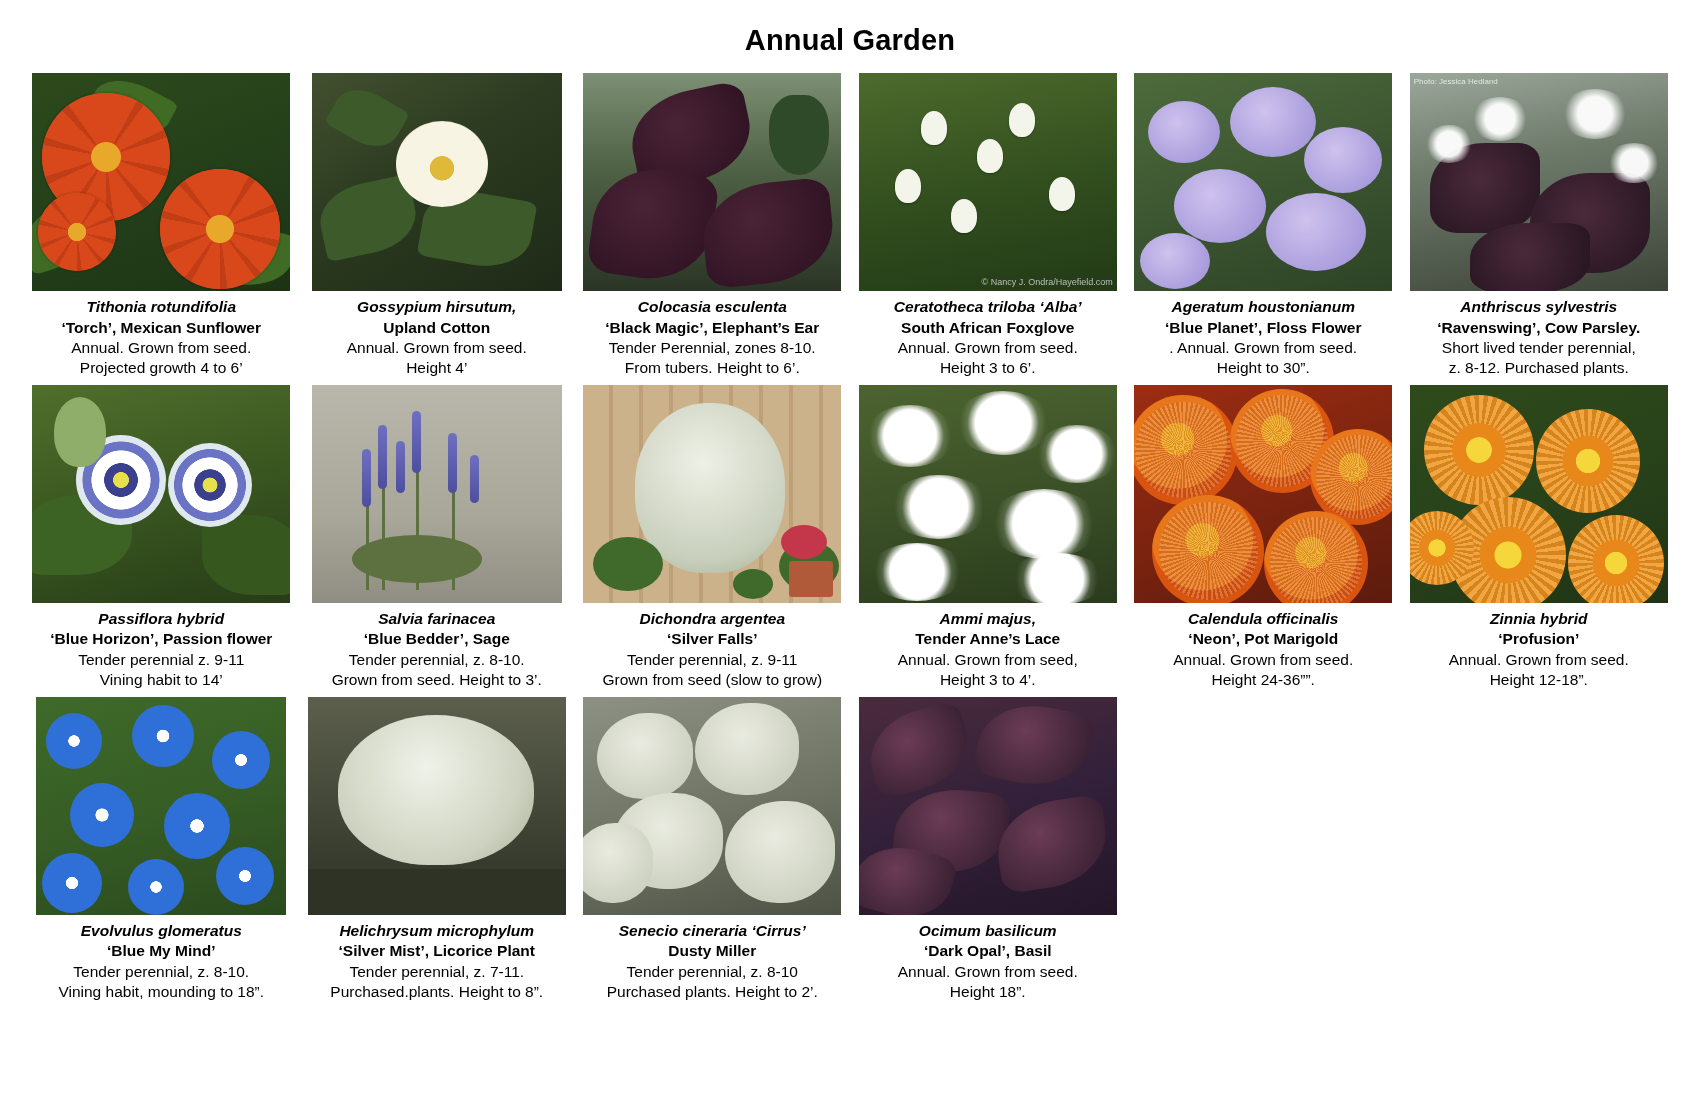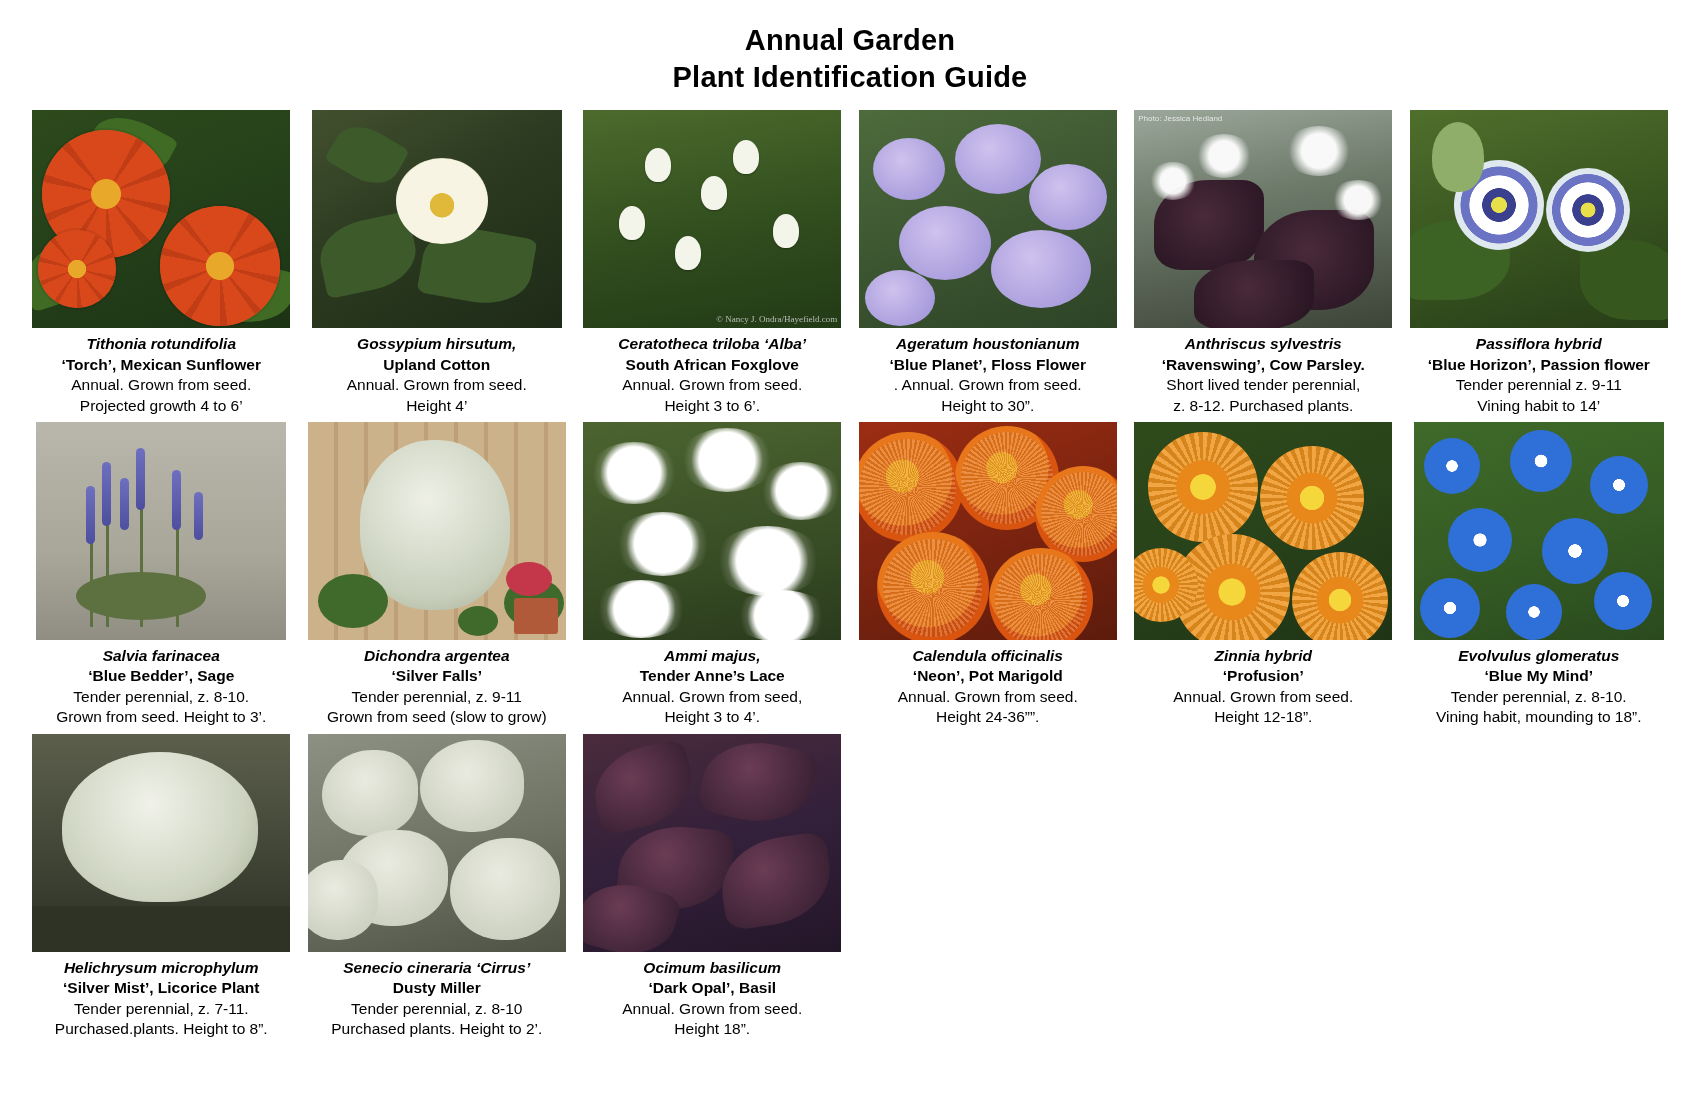--- a/index.html
+++ b/index.html
@@ -87,21 +87,21 @@
   .p2 { background: linear-gradient(150deg,#43502f 0%,#2b3a20 45%,#1e2a17 100%); }
   .p2 .lf { position:absolute; background:#3d5a2a; border-radius:50% 10% 50% 10%; }
   .p2 .bloom { position:absolute; width:92px; height:86px; border-radius:50%;
      background: radial-gradient(circle at 50% 55%, #e0b93a 0 18%, #f7f4e4 19% 70%, #ece7cf 71% 100%); }
 
   
   .p3 { background: linear-gradient(180deg,#7d8f74 0%,#4e6144 45%,#2b3526 100%); }
   .p3 .dleaf { position:absolute; background: radial-gradient(circle at 40% 35%, #4a2336, #2a1020); border-radius: 55% 20% 55% 20%; }
 
   
-  .p4 { background: linear-gradient(170deg,#4c6b2c 0%,#33501f 50%,#223a16 100%); font-family: Liberation Serif, serif; }
+  .p4 { background: linear-gradient(170deg,#4c6b2c 0%,#33501f 50%,#223a16 100%); }
   .p4 .bell { position:absolute; width:26px; height:34px; background:#f3f4ea; border-radius:50% 50% 45% 45%; box-shadow: 0 1px 2px rgba(0,0,0,.3); }
   .p4 .credit { position:absolute; right:4px; bottom:4px; color:#dcdcdc; font-size:9px; opacity:.8; }
 
   
   .p5 { background: linear-gradient(160deg,#4d6b3c 0%,#3b5430 55%,#2d4326 100%); }
   .p5 .puff { position:absolute; border-radius:50%; background: radial-gradient(circle at 40% 35%, #cfc2ee, #9b8fd6); filter: blur(.4px); }
 
   
   .p6 { background: linear-gradient(170deg,#9aa79a 0%,#6d7a6a 40%,#3d4438 100%); }
   .p6 .dk { position:absolute; background: radial-gradient(circle at 45% 40%, #4a2a3a, #241320); border-radius:50% 20% 45% 25%; }
@@ -172,21 +172,20 @@
   .p17 .bl2 { position:absolute; border-radius: 60% 20% 60% 20%;
      background: radial-gradient(circle at 40% 35%, #6b3c55, #2e1a2c); }
 </style>
 </head>
 <body>
 
 <div class="page">
 
   <div class="title">
     <span>Annual Garden</span>
-    <span class="line2">Plant Identification Guide</span>
   </div>
 
   <div class="grid">
 
     <div class="cell">
       <div class="photo">
         <div class="ph-base p1">
           <div class="leaf" style="left:-10px;top:130px;width:90px;height:60px;transform:rotate(-18deg)"></div>
           <div class="leaf" style="left:150px;top:150px;width:110px;height:62px;transform:rotate(14deg)"></div>
           <div class="leaf" style="left:60px;top:10px;width:80px;height:48px;transform:rotate(28deg)"></div>
@@ -213,20 +212,36 @@
         </div>
       </div>
       <div class="caption">
         <span class="cap-line sci">Gossypium hirsutum,</span>
         <span class="cap-line common">Upland Cotton</span>
         <span class="cap-line det">Annual. Grown from seed.</span>
         <span class="cap-line det">Height  4’</span>
       </div>
     </div>
 
+    <div class="cell">
+      <div class="photo">
+        <div class="ph-base p3">
+          <div class="dleaf" style="left:48px;top:18px;width:120px;height:90px;transform:rotate(-12deg)"></div>
+          <div class="dleaf" style="left:10px;top:96px;width:120px;height:110px;transform:rotate(8deg)"></div>
+          <div class="dleaf" style="left:120px;top:110px;width:130px;height:100px;transform:rotate(-6deg)"></div>
+          <div class="blob" style="left:186px;top:22px;width:60px;height:80px;background:#2f4a28;border-radius:40% 40% 50% 50%"></div>
+        </div>
+      </div>
+      <div class="caption">
+        <span class="cap-line sci">Colocasia esculenta</span>
+        <span class="cap-line common">‘Black Magic’, Elephant’s Ear</span>
+        <span class="cap-line det">Tender Perennial, zones 8-10.</span>
+        <span class="cap-line det">From tubers. Height to 6’.</span>
+      </div>
+    </div>
 
     <div class="cell">
       <div class="photo">
         <div class="ph-base p4">
           <div class="bell" style="left:62px;top:38px;"></div>
           <div class="bell" style="left:118px;top:66px;"></div>
           <div class="bell" style="left:150px;top:30px;"></div>
           <div class="bell" style="left:36px;top:96px;"></div>
           <div class="bell" style="left:190px;top:104px;"></div>
           <div class="bell" style="left:92px;top:126px;"></div>

